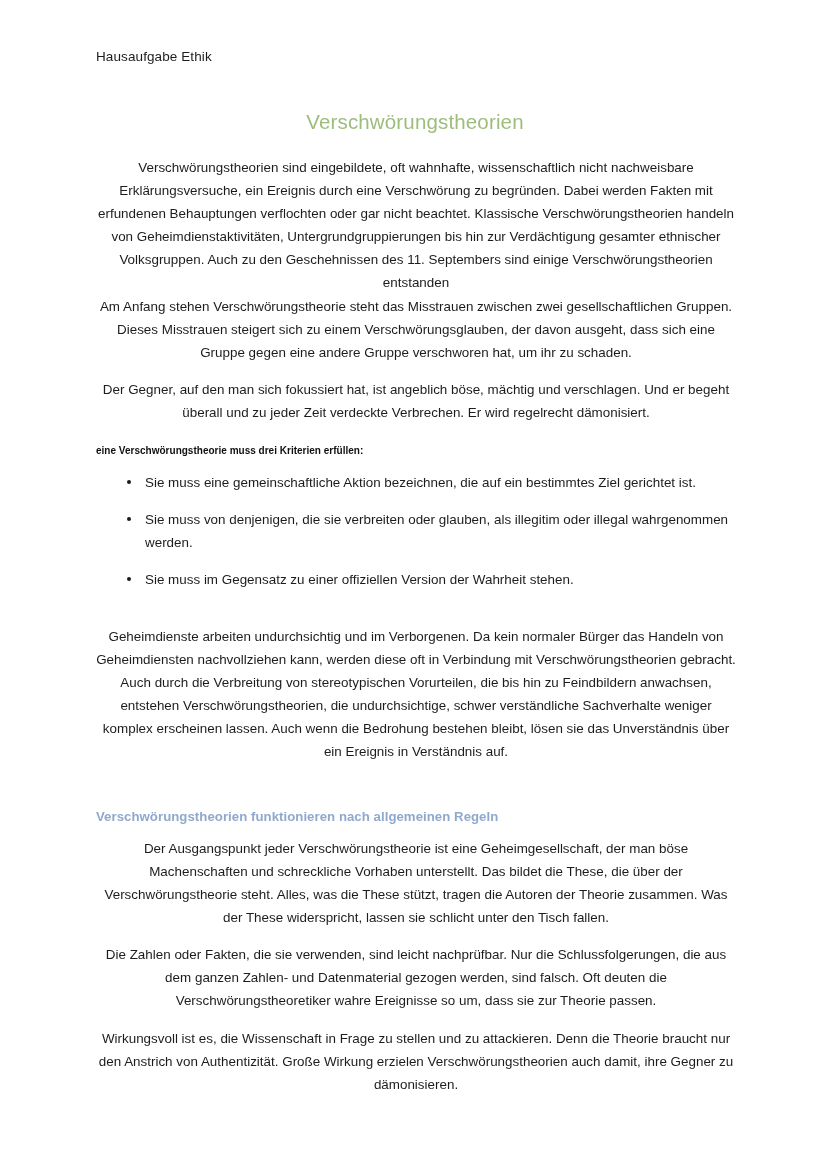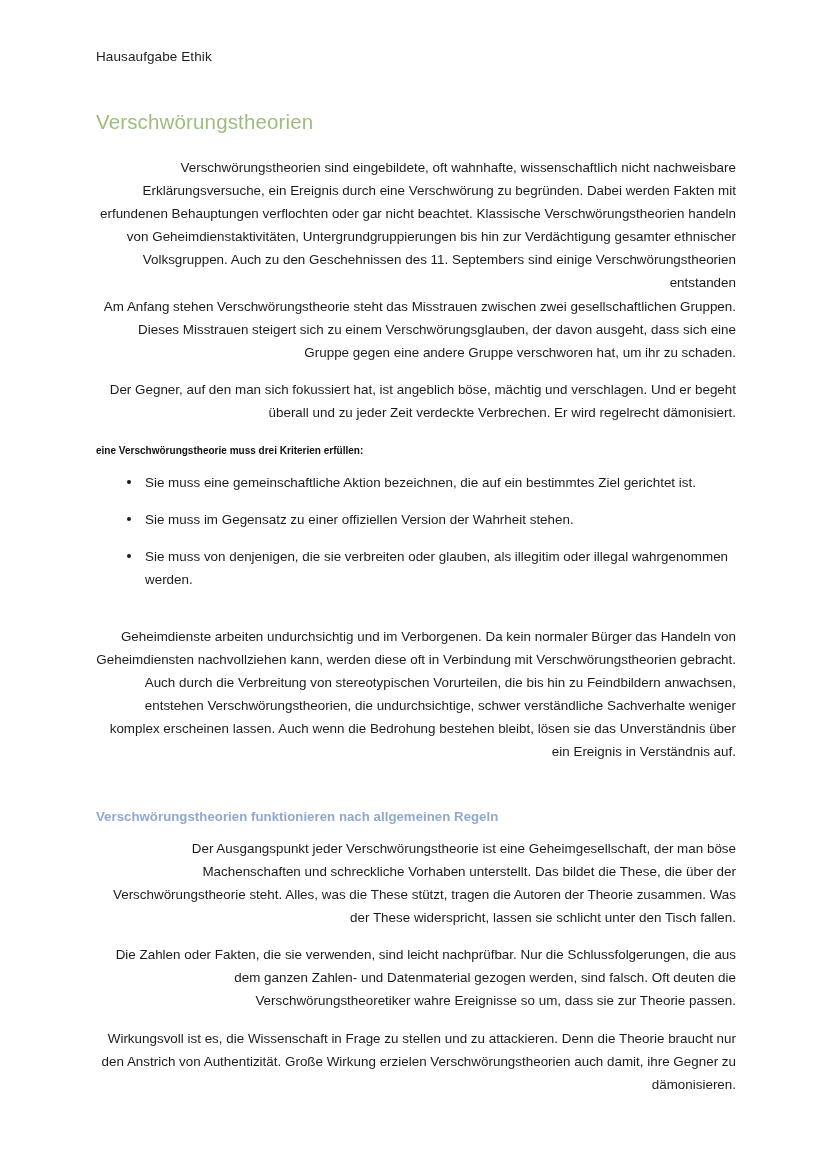--- a/index.html
+++ b/index.html
@@ -32,21 +32,21 @@
     line-height: 1.35;
     color: #1d1d1d;
     margin: 0 0 44px 0;
     letter-spacing: 0.1px;
   }
 
   .doc-title {
     font-size: 20.5px;
     font-weight: 400;
     color: #9ebd7c;
-    text-align: left;
+    text-align: center;
     margin: 0 0 22px 0;
     letter-spacing: 0.15px;
     padding-right: 2px;
   }
 
   .section-heading {
     font-size: 13.2px;
     font-weight: 700;
     color: #8fa9ce;
     margin: 0 0 13px 0;
@@ -57,21 +57,21 @@
     margin-top: 46px;
   }
 
   p.body-text {
     font-size: 13.4px;
     line-height: 1.72;
     color: #1c1c1c;
     margin: 0 0 14px 0;
     max-width: 642px;
     letter-spacing: 0.01px;
-    text-align: right;
+    text-align: center;
   }
 
   p.body-text.last-of-block {
     margin-bottom: 0;
   }
 
   .bold-lead {
     font-size: 10px;
     line-height: 1.7;
     font-weight: 700;
@@ -133,25 +133,25 @@
 
     <p class="bold-lead">eine Verschwörungstheorie muss drei Kriterien erfüllen:</p>
 
     <ul class="criteria-list">
       <li>
         <span class="bullet-dot"></span>
         <span>Sie muss eine gemeinschaftliche Aktion bezeichnen, die auf ein bestimmtes Ziel gerichtet ist.</span>
       </li>
       <li>
         <span class="bullet-dot"></span>
-        <span>Sie muss im Gegensatz zu einer offiziellen Version der Wahrheit stehen.</span>
+        <span>Sie muss von denjenigen, die sie verbreiten oder glauben, als illegitim oder illegal wahrgenommen werden.</span>
       </li>
       <li>
         <span class="bullet-dot"></span>
-        <span>Sie muss von denjenigen, die sie verbreiten oder glauben, als illegitim oder illegal wahrgenommen werden.</span>
+        <span>Sie muss im Gegensatz zu einer offiziellen Version der Wahrheit stehen.</span>
       </li>
     </ul>
 
     <div class="block-gap-sm"></div>
 
     <p class="body-text last-of-block">Geheimdienste arbeiten undurchsichtig und im Verborgenen. Da kein normaler Bürger das Handeln von Geheimdiensten nachvollziehen kann, werden diese oft in Verbindung mit Verschwörungstheorien gebracht. Auch durch die Verbreitung von stereotypischen Vorurteilen, die bis hin zu Feindbildern anwachsen, entstehen Verschwörungstheorien, die undurchsichtige, schwer verständliche Sachverhalte weniger komplex erscheinen lassen.  Auch wenn die Bedrohung bestehen bleibt, lösen sie das Unverständnis über ein Ereignis in Verständnis auf.</p>
   </section>
 
   <section>
     <h2 class="section-heading spaced-top-lg">Verschwörungstheorien funktionieren nach allgemeinen Regeln</h2>

